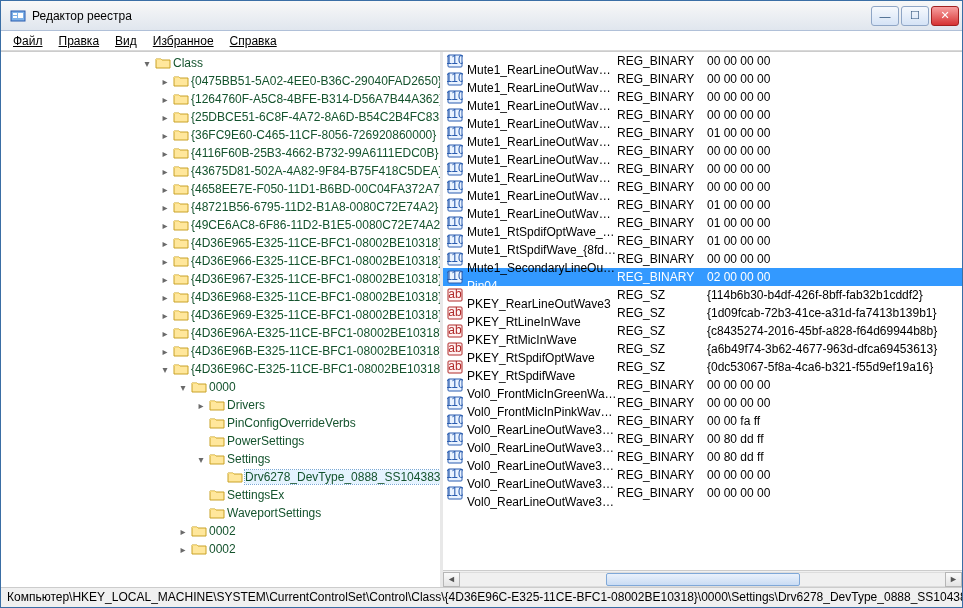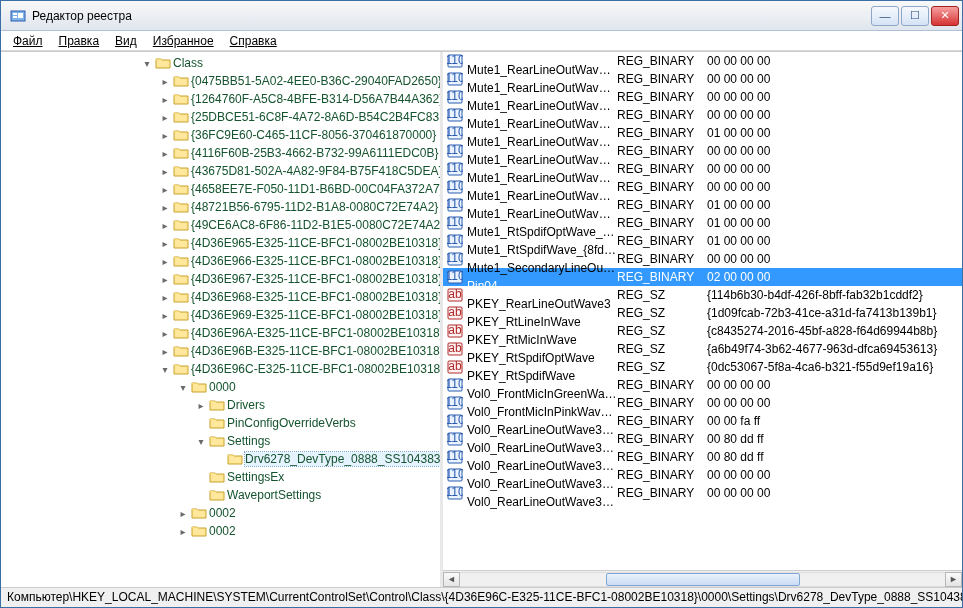--- a/index.html
+++ b/index.html
@@ -116,21 +116,21 @@
         <span class="label">{25DBCE51-6C8F-4A72-8A6D-B54C2B4FC835}</span>
       </div>
       <div class="treerow" style="--ind: 158px;">
         <span class="exp">▸</span>
         <span class="folder">
           <svg width="16" height="14">
             <path d="M1 3 L6 3 L7 4 L15 4 L15 12 L1 12 Z" fill="#ffe79c" stroke="#c9a227"></path>
             <path d="M1 3 L6 3 L7 4 L1 4 Z" fill="#f7d978"></path>
           </svg>
         </span>
-        <span class="label">{36FC9E60-C465-11CF-8056-370461870000}</span>
+        <span class="label">{36FC9E60-C465-11CF-8056-726920860000}</span>
       </div>
       <div class="treerow" style="--ind: 158px;">
         <span class="exp">▸</span>
         <span class="folder">
           <svg width="16" height="14">
             <path d="M1 3 L6 3 L7 4 L15 4 L15 12 L1 12 Z" fill="#ffe79c" stroke="#c9a227"></path>
             <path d="M1 3 L6 3 L7 4 L1 4 Z" fill="#f7d978"></path>
           </svg>
         </span>
         <span class="label">{4116F60B-25B3-4662-B732-99A6111EDC0B}</span>
@@ -277,20 +277,30 @@
       </div>
       <div class="treerow" style="--ind: 194px;">
         <span class="exp"> </span>
         <span class="folder">
           <svg width="16" height="14">
             <path d="M1 3 L6 3 L7 4 L15 4 L15 12 L1 12 Z" fill="#ffe79c" stroke="#c9a227"></path>
             <path d="M1 3 L6 3 L7 4 L1 4 Z" fill="#f7d978"></path>
           </svg>
         </span>
         <span class="label">PinConfigOverrideVerbs</span>
+      </div>
+      <div class="treerow" style="--ind: 194px;">
+        <span class="exp"> </span>
+        <span class="folder">
+          <svg width="16" height="14">
+            <path d="M1 3 L6 3 L7 4 L15 4 L15 12 L1 12 Z" fill="#ffe79c" stroke="#c9a227"></path>
+            <path d="M1 3 L6 3 L7 4 L1 4 Z" fill="#f7d978"></path>
+          </svg>
+        </span>
+        <span class="label">PowerSettings</span>
       </div>
       <div class="treerow" style="--ind: 194px;">
         <span class="exp">▾</span>
         <span class="folder">
           <svg width="16" height="14">
             <path d="M1 3 L6 3 L7 4 L15 4 L15 12 L1 12 Z" fill="#ffe79c" stroke="#c9a227"></path>
             <path d="M1 3 L6 3 L7 4 L1 4 Z" fill="#f7d978"></path>
           </svg>
         </span>
         <span class="label">Settings</span>

